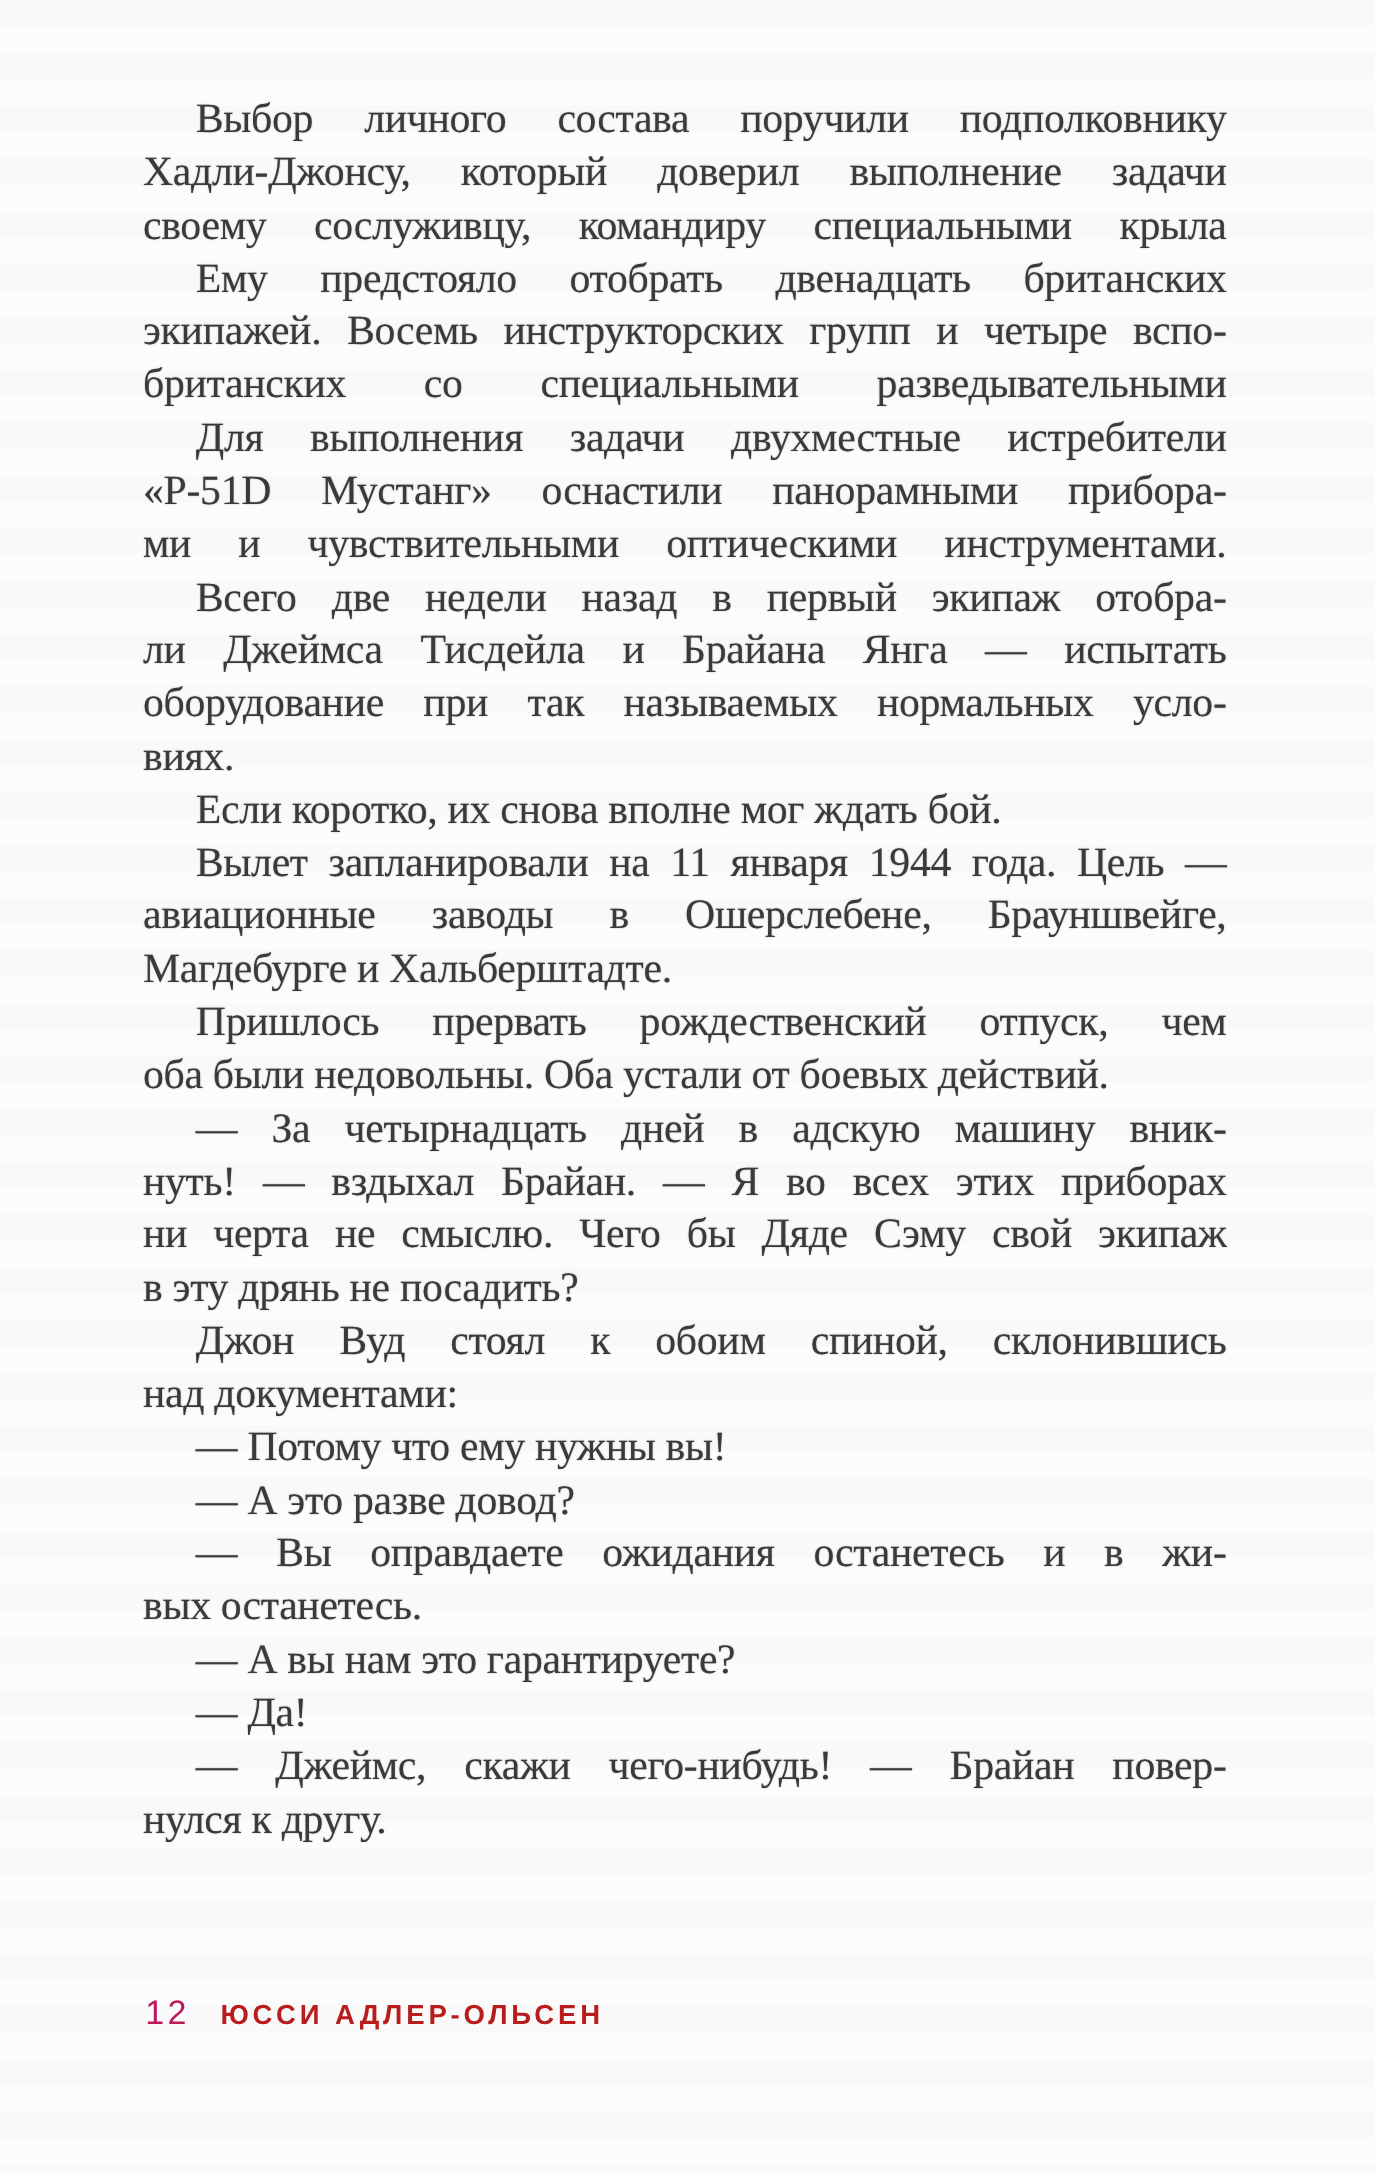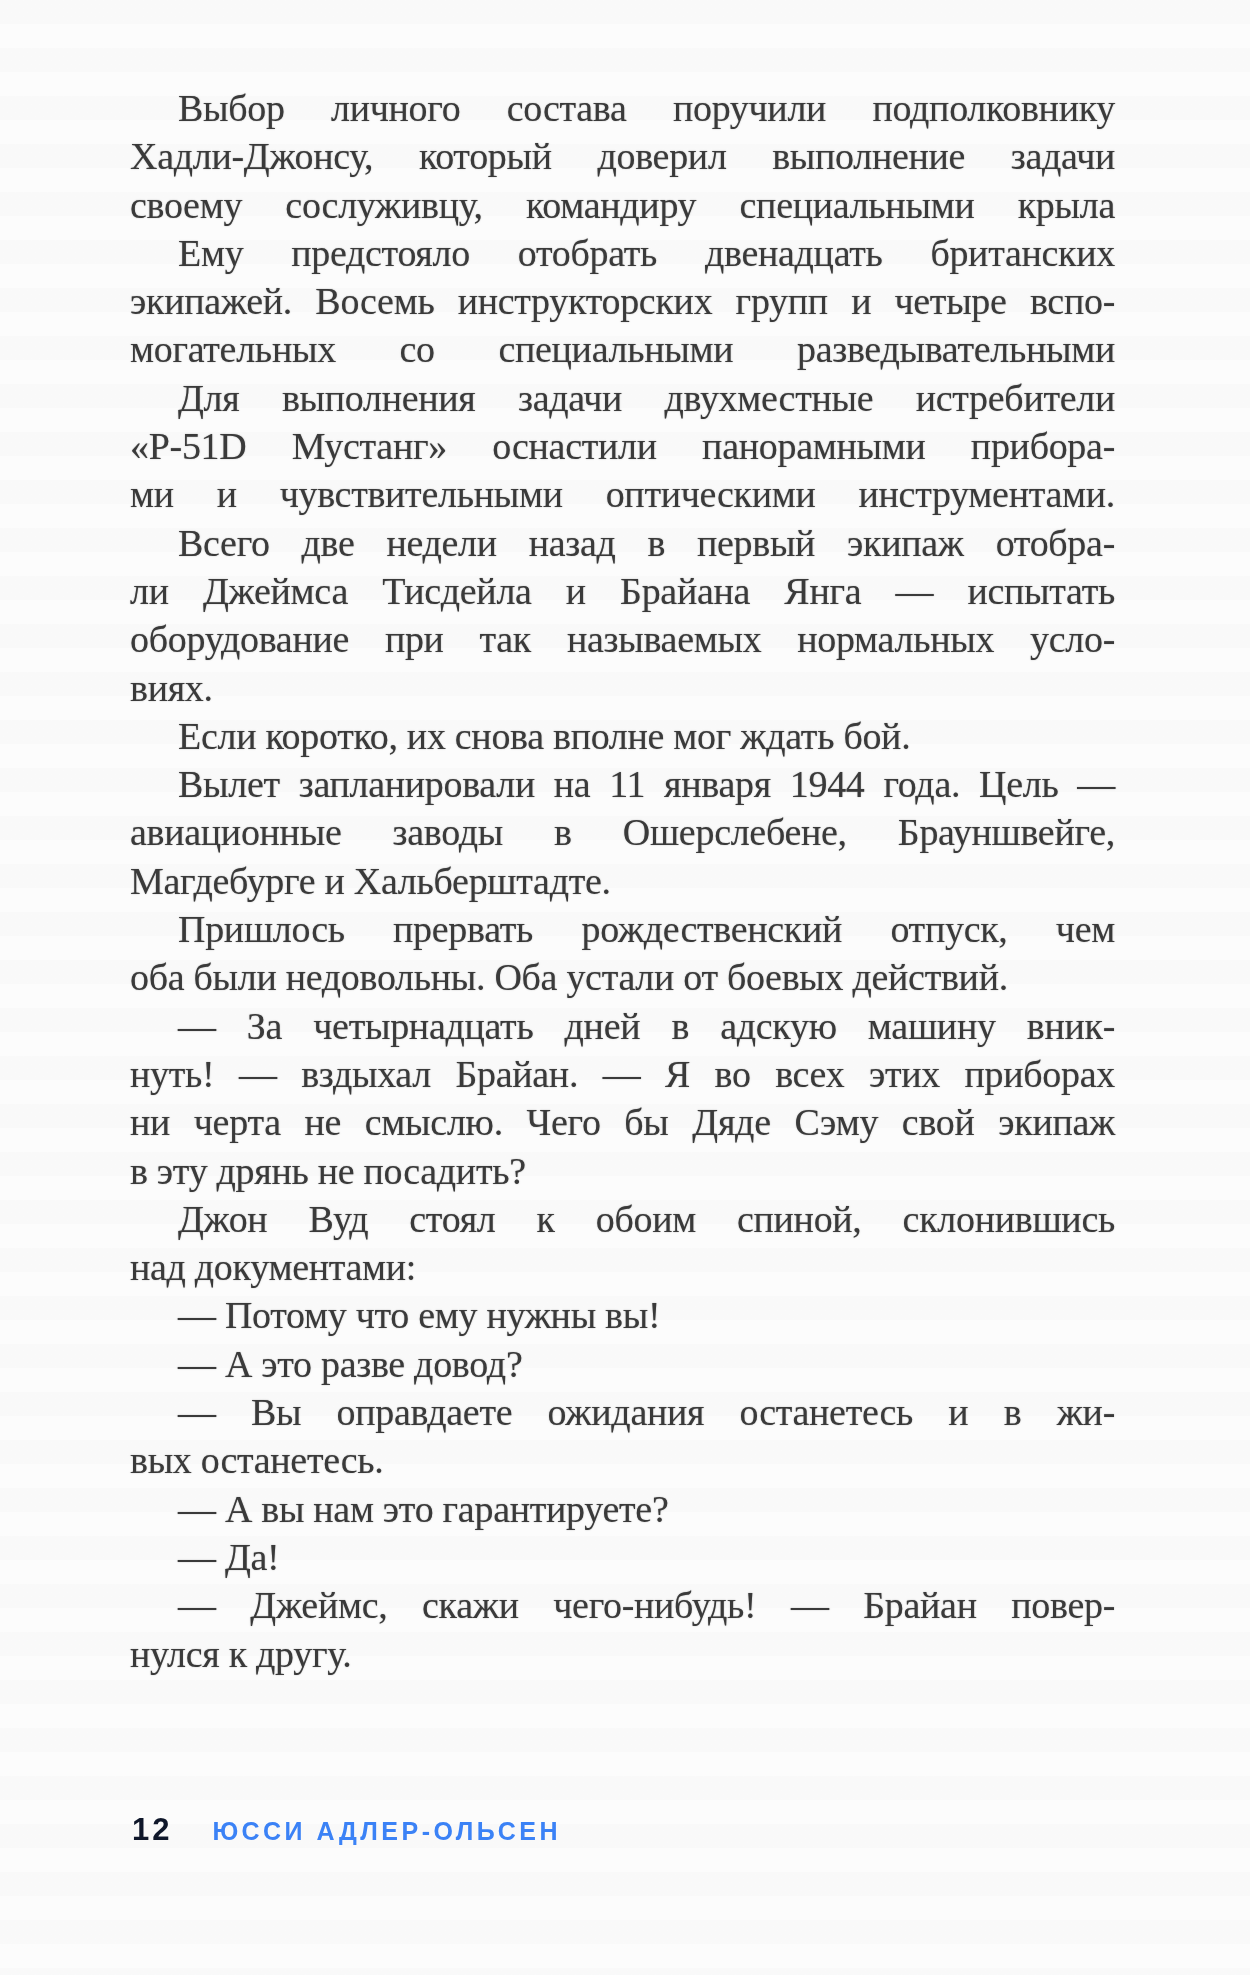--- a/index.html
+++ b/index.html
@@ -45,47 +45,47 @@
   .footer {
     position: absolute;
     left: 132px;
     top: 1812px;
     display: flex;
     align-items: baseline;
     font-family: "Liberation Sans", sans-serif;
   }
   .page-number {
     font-size: 31px;
-    font-weight: bold;
+    font-weight: normal;
     letter-spacing: 3px;
-    color: #0f172a;
+    color: #be185d;
   }
   .author-name {
     font-size: 25px;
     font-weight: bold;
     letter-spacing: 3.5px;
-    color: #3b82f6;
-    margin-left: 40px;
+    color: #b91c1c;
+    margin-left: 28px;
   }
 </style>
 </head>
 <body>
 
 <div class="page">
 
   <div class="text-block">
       <div class="paragraph">
         <div class="line first">Выбор личного состава поручили подполковнику</div>
         <div class="line">Хадли-Джонсу, который доверил выполнение задачи</div>
         <div class="line">своему сослуживцу, командиру специальными крыла</div>
       </div>
       <div class="paragraph">
         <div class="line first">Ему предстояло отобрать двенадцать британских</div>
         <div class="line">экипажей. Восемь инструкторских групп и четыре вспо-</div>
-        <div class="line">могательных со специальными разведывательными</div>
+        <div class="line">британских со специальными разведывательными</div>
       </div>
       <div class="paragraph">
         <div class="line first">Для выполнения задачи двухместные истребители</div>
         <div class="line">«P-51D Мустанг» оснастили панорамными прибора-</div>
         <div class="line">ми и чувствительными оптическими инструментами.</div>
       </div>
       <div class="paragraph">
         <div class="line first">Всего две недели назад в первый экипаж отобра-</div>
         <div class="line">ли Джеймса Тисдейла и Брайана Янга — испытать</div>
         <div class="line">оборудование при так называемых нормальных усло-</div>

